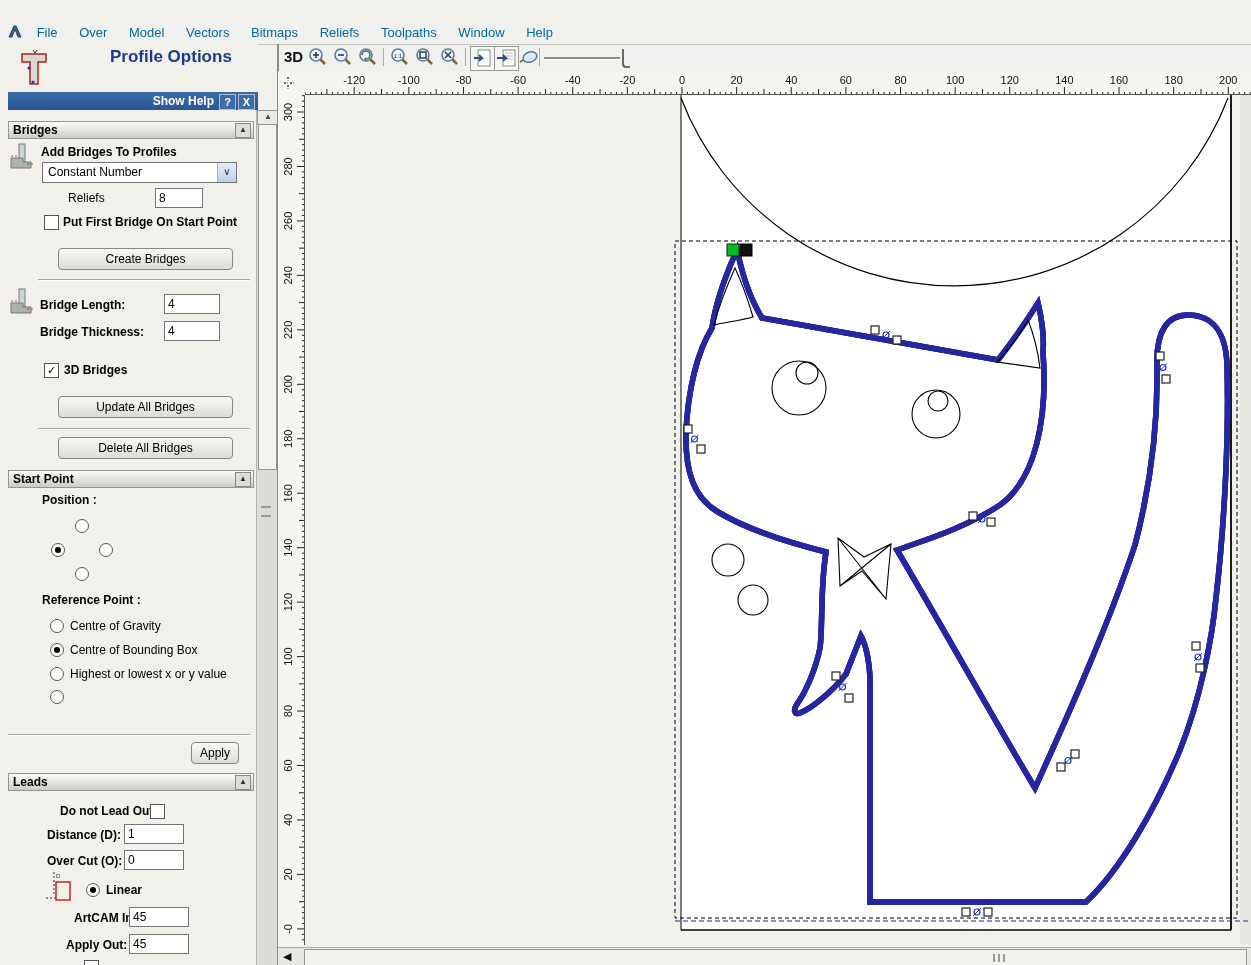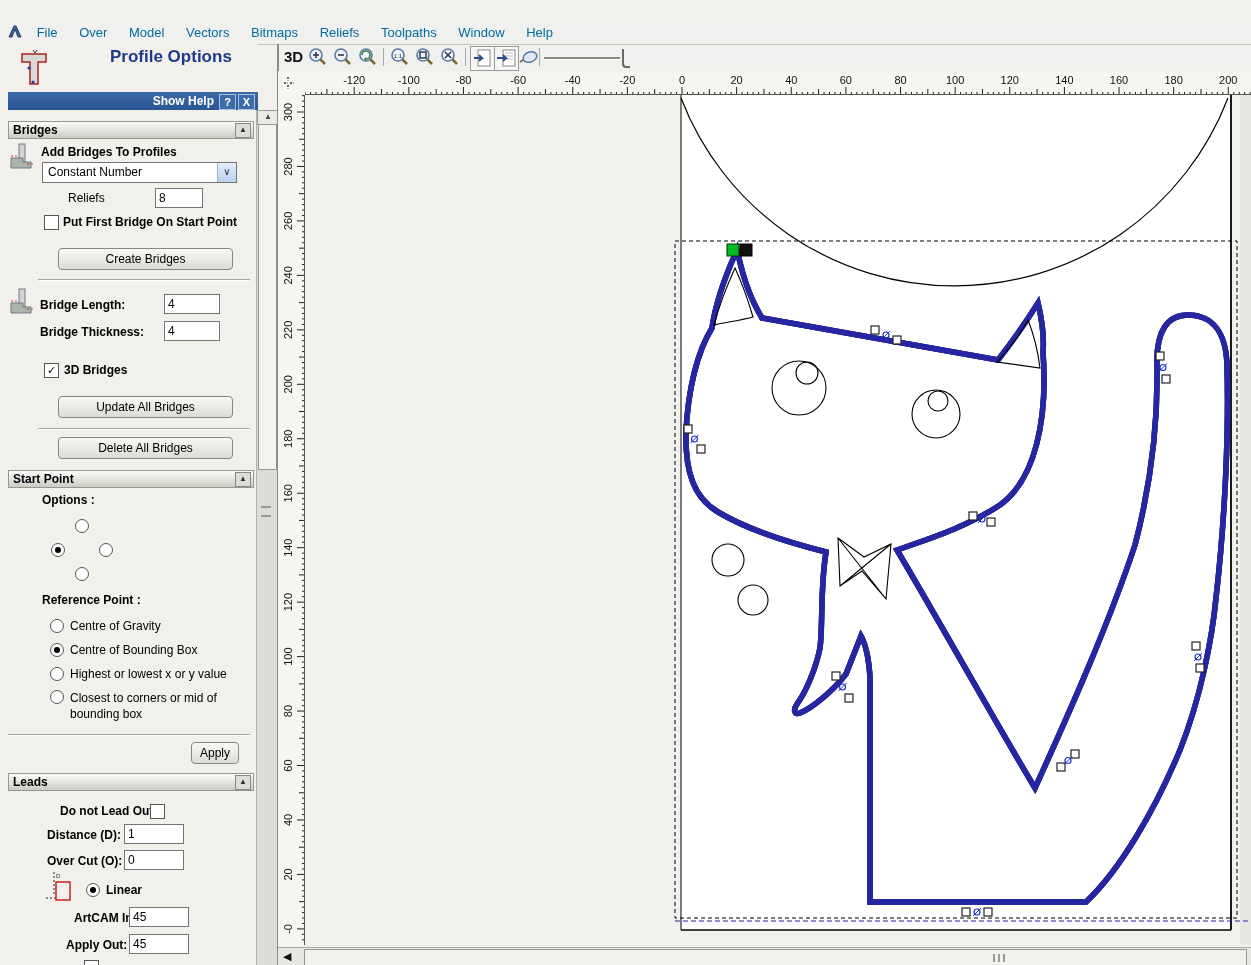--- a/index.html
+++ b/index.html
@@ -190,34 +190,33 @@
     <span class="chk" style="left:44px;top:319px">✓</span>
     <div class="plabel bold" style="left:64px;top:319px">3D Bridges</div>
     <button class="pbtn" style="left:58px;top:352px;width:175px">Update All Bridges</button>
     <div class="psep" style="left:38px;top:384px;width:212px"></div>
     <button class="pbtn" style="left:58px;top:393px;width:175px">Delete All Bridges</button>
 
     <div class="sechdr" style="top:426px">
       <span>Start Point</span>
       <span class="collbtn">▲</span>
     </div>
-    <div class="plabel bold" style="left:42px;top:449px">Options :</div>
+    <div class="plabel bold" style="left:42px;top:449px">Position :</div>
     <span class="radio" style="left:75px;top:475px"></span>
     <span class="radio sel" style="left:51px;top:499px"></span>
     <span class="radio" style="left:99px;top:499px"></span>
     <span class="radio" style="left:75px;top:523px"></span>
     <div class="plabel bold" style="left:42px;top:549px">Reference Point :</div>
     <span class="radio" style="left:50px;top:575px"></span>
     <div class="plabel" style="left:70px;top:575px">Centre of Gravity</div>
     <span class="radio sel" style="left:50px;top:599px"></span>
     <div class="plabel" style="left:70px;top:599px">Centre of Bounding Box</div>
     <span class="radio" style="left:50px;top:623px"></span>
     <div class="plabel" style="left:70px;top:623px">Highest or lowest x or y value</div>
     <span class="radio" style="left:50px;top:646px"></span>
-    <div class="plabel" style="left:70px;top:646px;white-space:normal;width:185px;line-height:16px;margin-left:-28px;padding-left:28px;text-indent:0">Closest to corners or mid of bounding box</div>
     <div class="psep" style="left:8px;top:690px;width:242px"></div>
     <button class="pbtn" style="left:191px;top:698px;width:48px">Apply</button>
 
     <div class="sechdr" style="top:729px">
       <span>Leads</span>
       <span class="collbtn">▲</span>
     </div>
     <div class="plabel bold" style="left:60px;top:760px">Do not Lead Out:</div>
     <span class="chk" style="left:150px;top:760px"></span>
     <div class="plabel bold" style="left:47px;top:784px">Distance (D):</div>

